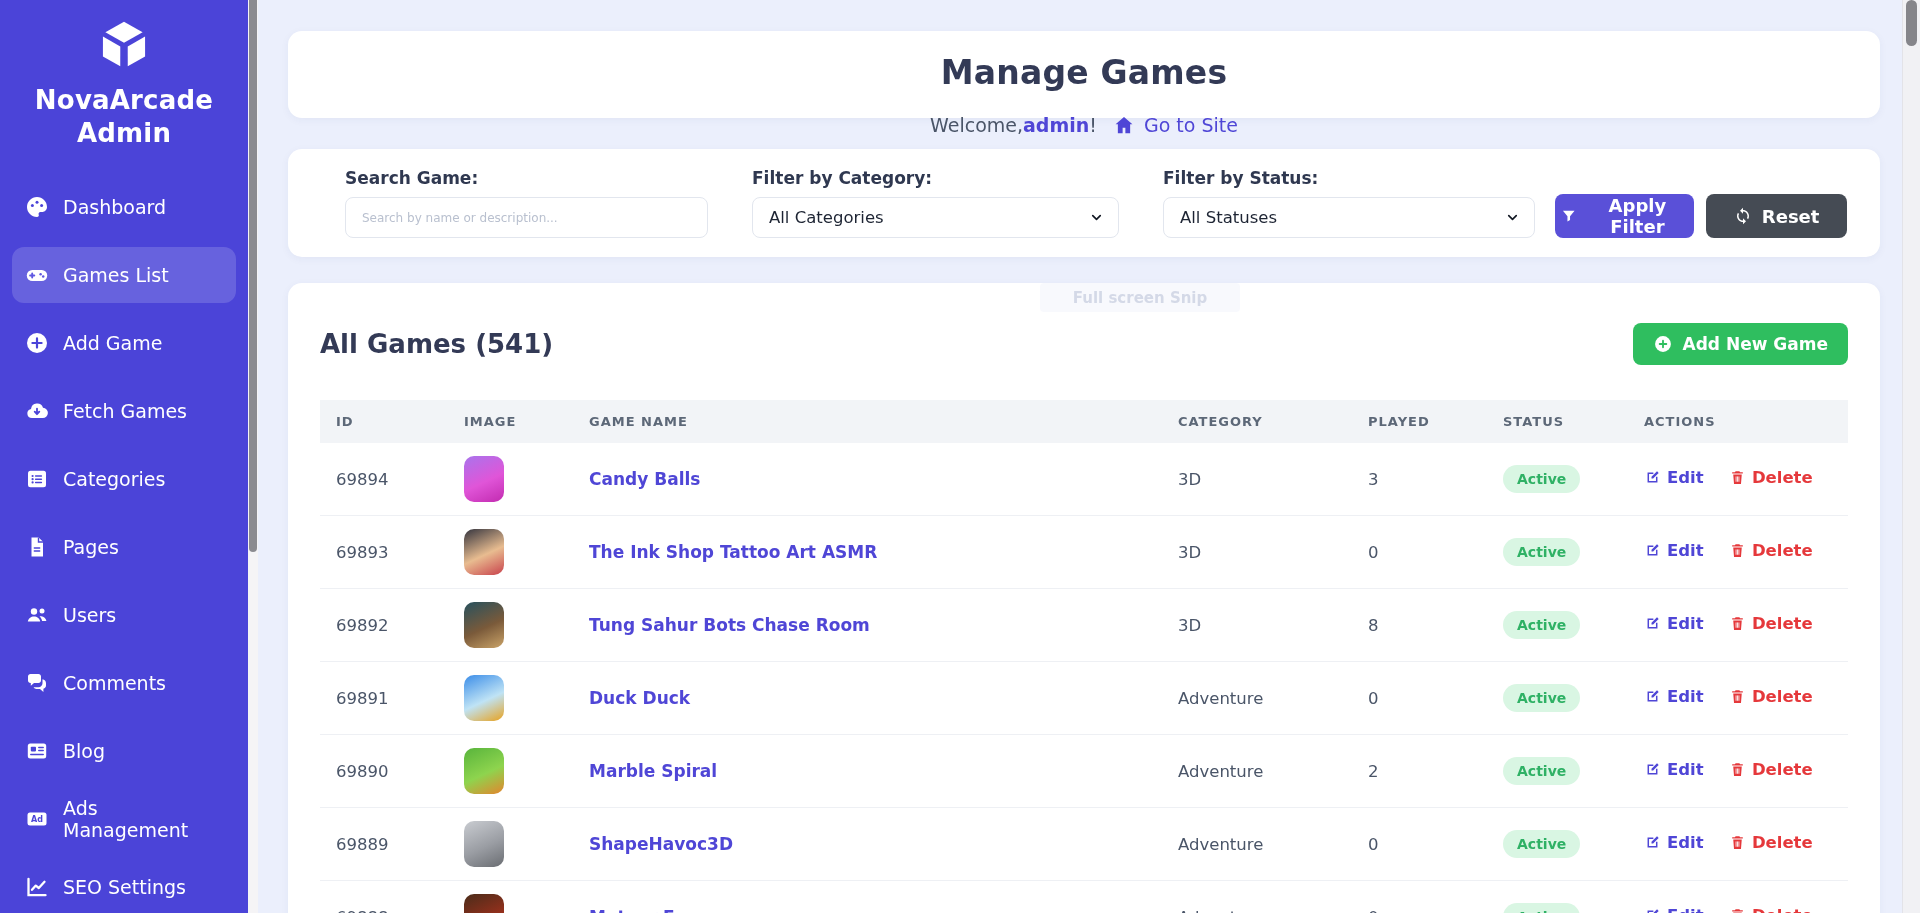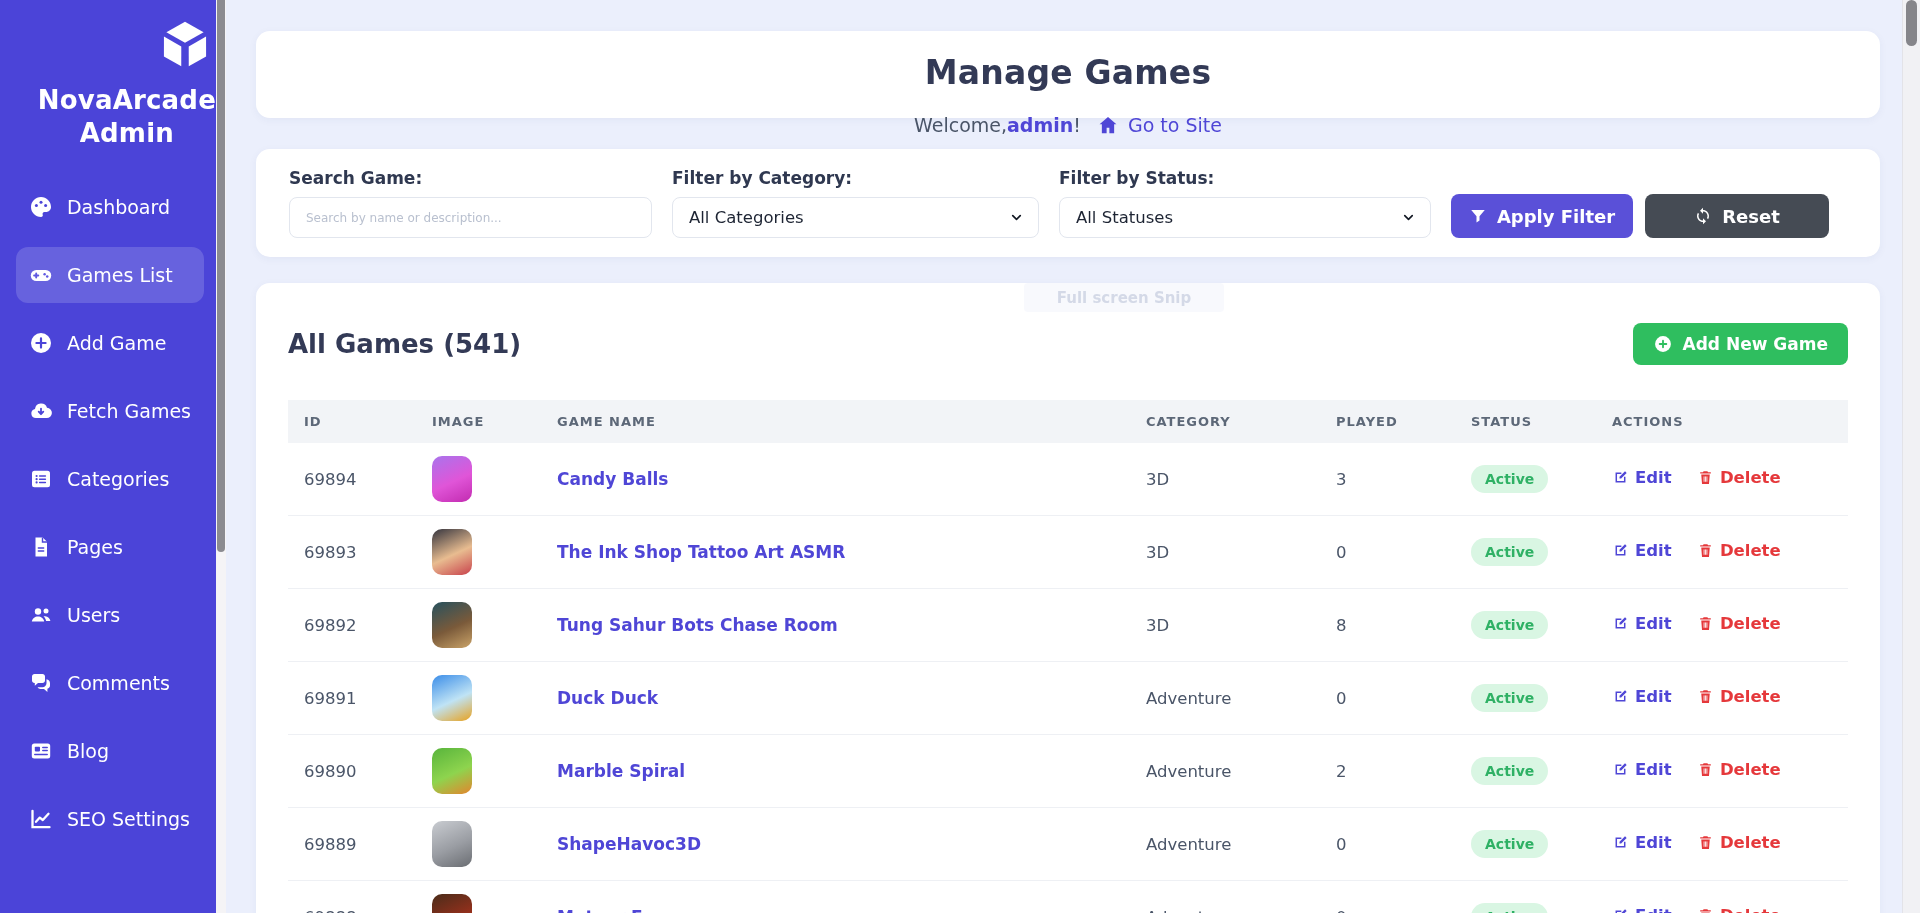--- a/index.html
+++ b/index.html
@@ -6,22 +6,22 @@
   html,body { margin:0; padding:0; }
   body {
     width:1920px; height:913px; overflow:hidden;
     display:flex;
     font-family:"DejaVu Sans","Liberation Sans",sans-serif;
     background:#ebeffc;
   }
 
   
   .sidebar {
-    width:216px; flex-shrink:0; background:#4b44d8; color:#fff;
-    display:flex; flex-direction:column; overflow:hidden;align-items:flex-end;
+    width:248px; flex-shrink:0; background:#4b44d8; color:#fff;
+    display:flex; flex-direction:column; overflow:hidden;
   }
   .logo-wrap { display:flex; justify-content:center; padding-top:18px; }
   .brand { text-align:center; font-size:26px; font-weight:700; line-height:1.25; margin-top:4px; letter-spacing:.2px; }
   .nav { list-style:none; margin:30px 0 0; padding:0 12px; }
   .nav-item {
     display:flex; align-items:center; gap:14px; height:56px; margin-bottom:12px;
     padding:0 13px; border-radius:12px; font-size:19px; font-weight:500; cursor:pointer;
   }
   .nav-item.active { background:rgba(255,255,255,0.16); }
   .nav-icon { width:24px; height:24px; flex-shrink:0; display:flex; align-items:center; justify-content:center; }
@@ -38,21 +38,21 @@
   .card { background:#fff; border-radius:14px; box-shadow:0 2px 8px rgba(45,55,110,0.05); }
 
   .header-card { height:87px; display:flex; align-items:center; justify-content:space-between; padding:0 28px; margin-bottom:31px;flex-direction:column; }
   .page-title { font-size:33px; font-weight:800; color:#333a56; letter-spacing:.2px; }
   .header-right { display:flex; align-items:center; font-size:19px; color:#4a5568; }
   .username { color:#4f46d6; font-weight:700; }
   .go-to-site { display:flex; align-items:center; gap:9px; color:#4f46d6; text-decoration:none; margin-left:16px; cursor:pointer; }
   .go-to-site svg { width:22px; height:22px; }
 
   .filter-card { height:108px; padding:19px 33px; display:flex; gap:20px; margin-bottom:26px; }
-  .filter-group { display:flex; flex-direction:column; }
+  .filter-group { display:flex; flex-direction:column;margin-left:24px; }
   .filter-label { font-size:17px; font-weight:600; color:#2f3850; margin-bottom:9px; }
   .text-input {
     width:363px; height:42px; border:1px solid #e2e6ee; border-radius:8px;
     padding:0 16px; font-size:12px; color:#2f3850; outline:none; font-family:inherit;
   }
   .text-input::placeholder { color:#b9c0cf; }
   .select {
     height:44px; border:1px solid #e2e6ee; border-radius:8px; background:#fff;
     display:flex; align-items:center; justify-content:space-between;
     padding:0 14px 0 16px; font-size:16.5px; color:#1d2433; cursor:pointer;
@@ -213,20 +213,29 @@
   </li>
       <li class="nav-item">
     <span class="nav-icon">
           <svg viewBox="0 0 24 24">
             <rect x="2.8" y="4.5" width="18.4" height="15" rx="2.5" fill="#fff"></rect>
             <rect x="5.8" y="7.8" width="5.2" height="4.6" rx="0.8" fill="#4b44d8"></rect>
             <path d="M13.8 8.6h4.4M13.8 11.4h4.4M5.8 15.6h12.4" stroke="#4b44d8" stroke-width="1.5" stroke-linecap="round"></path>
           </svg>
         </span>
     <span class="nav-label">Blog</span>
+  </li>
+      <li class="nav-item">
+    <span class="nav-icon">
+          <svg viewBox="0 0 24 24">
+            <rect x="2.5" y="5.5" width="19" height="13" rx="2.5" fill="#fff"></rect>
+            <text x="12" y="15" text-anchor="middle" font-size="8" font-weight="700" fill="#4b44d8" font-family="DejaVu Sans, sans-serif">Ad</text>
+          </svg>
+        </span>
+    <span class="nav-label">Ads Management</span>
   </li>
       <li class="nav-item">
     <span class="nav-icon">
           <svg viewBox="0 0 24 24">
             <path d="M3.5 3.8v16.4h17" stroke="#fff" stroke-width="2.3" fill="none" stroke-linecap="round"></path>
             <path d="M7 14.8l3.8-4.2 3 2.4 5.7-6.2" stroke="#fff" stroke-width="2.3" fill="none" stroke-linecap="round" stroke-linejoin="round"></path>
           </svg>
         </span>
     <span class="nav-label">SEO Settings</span>
   </li>

